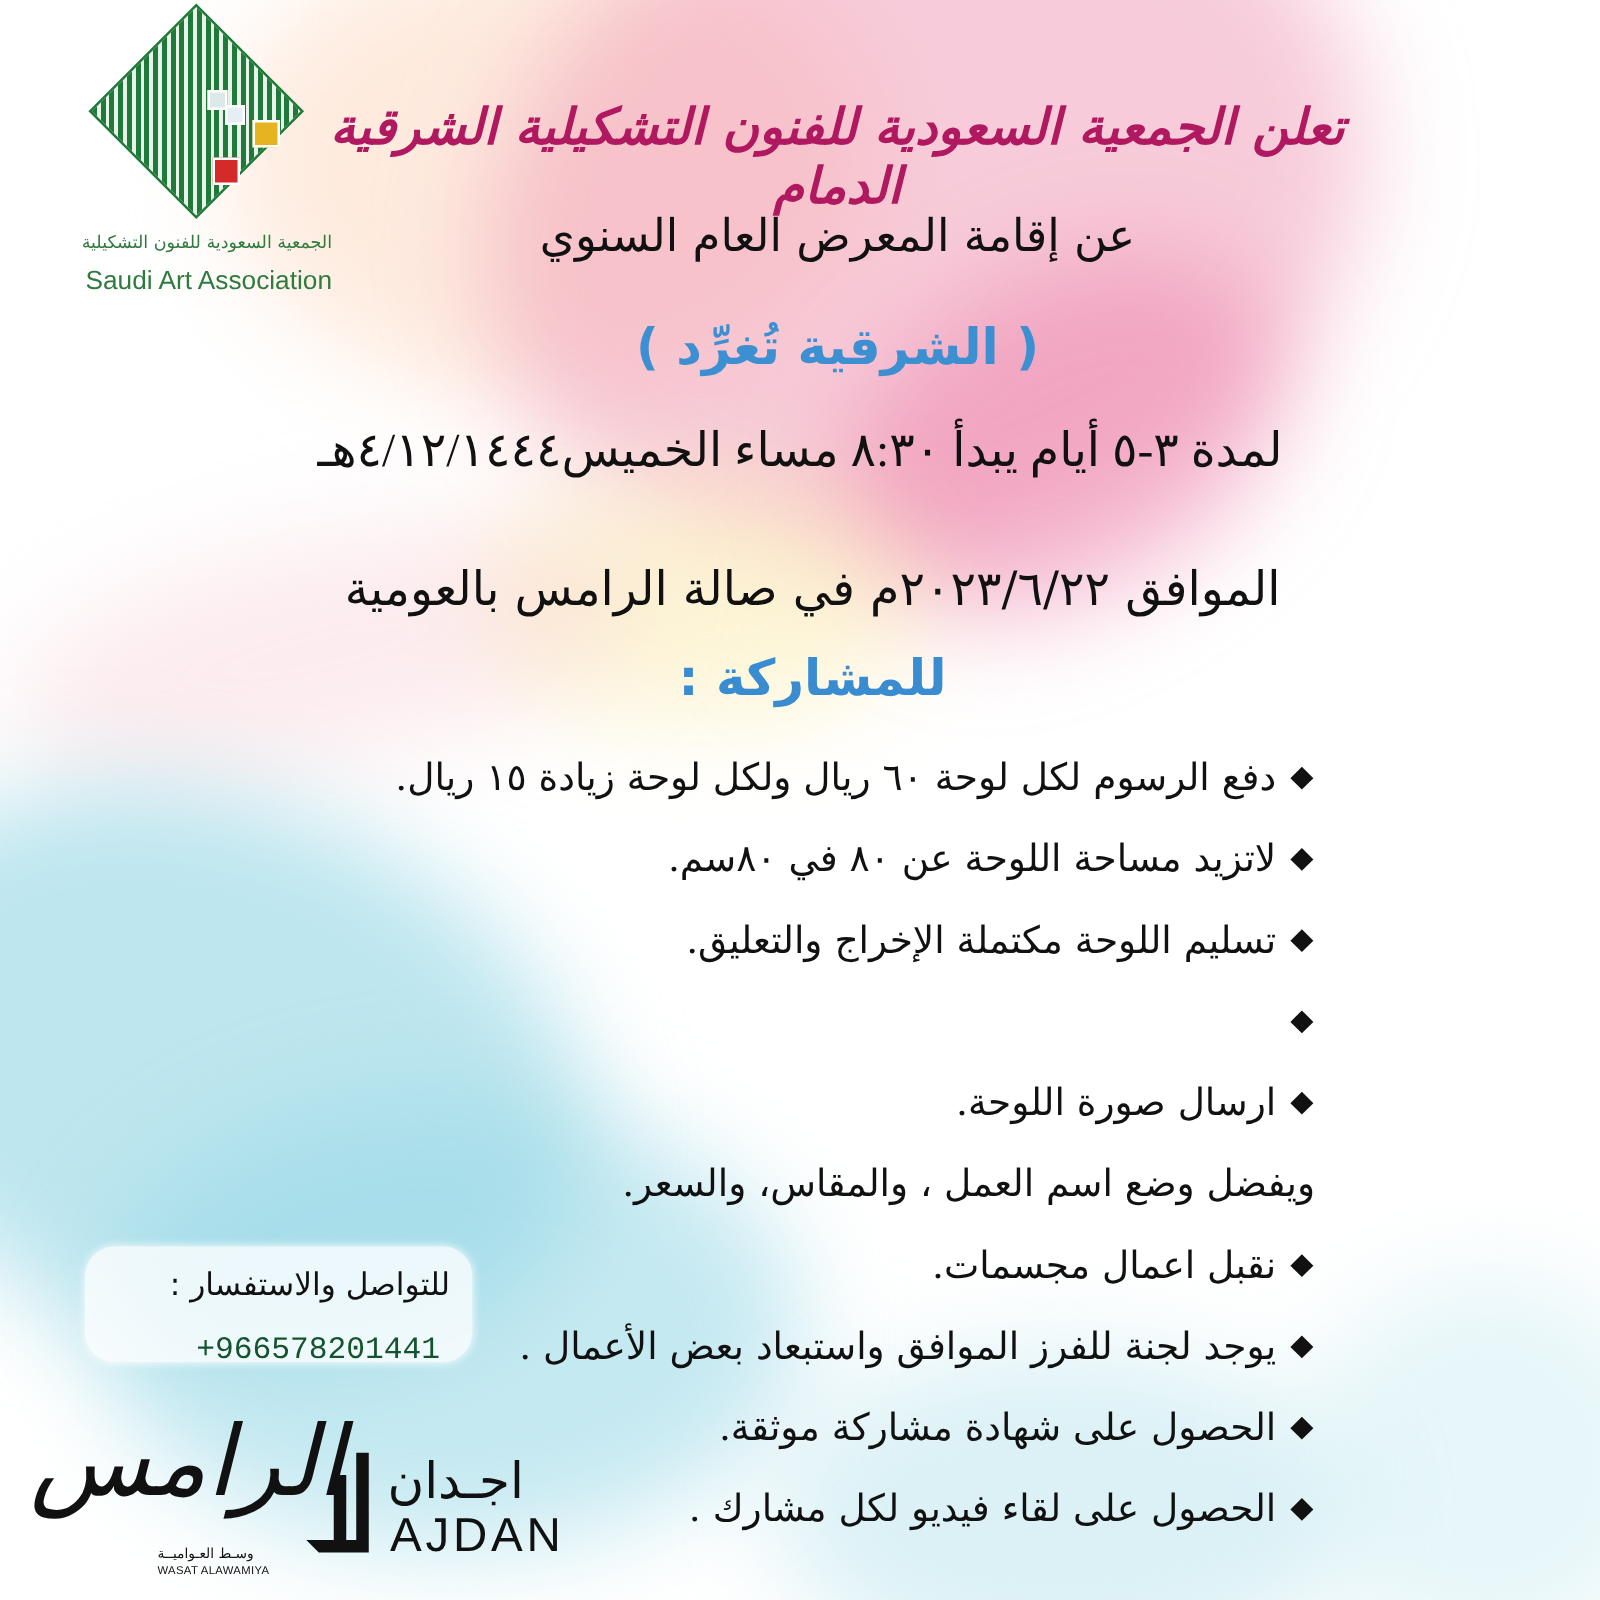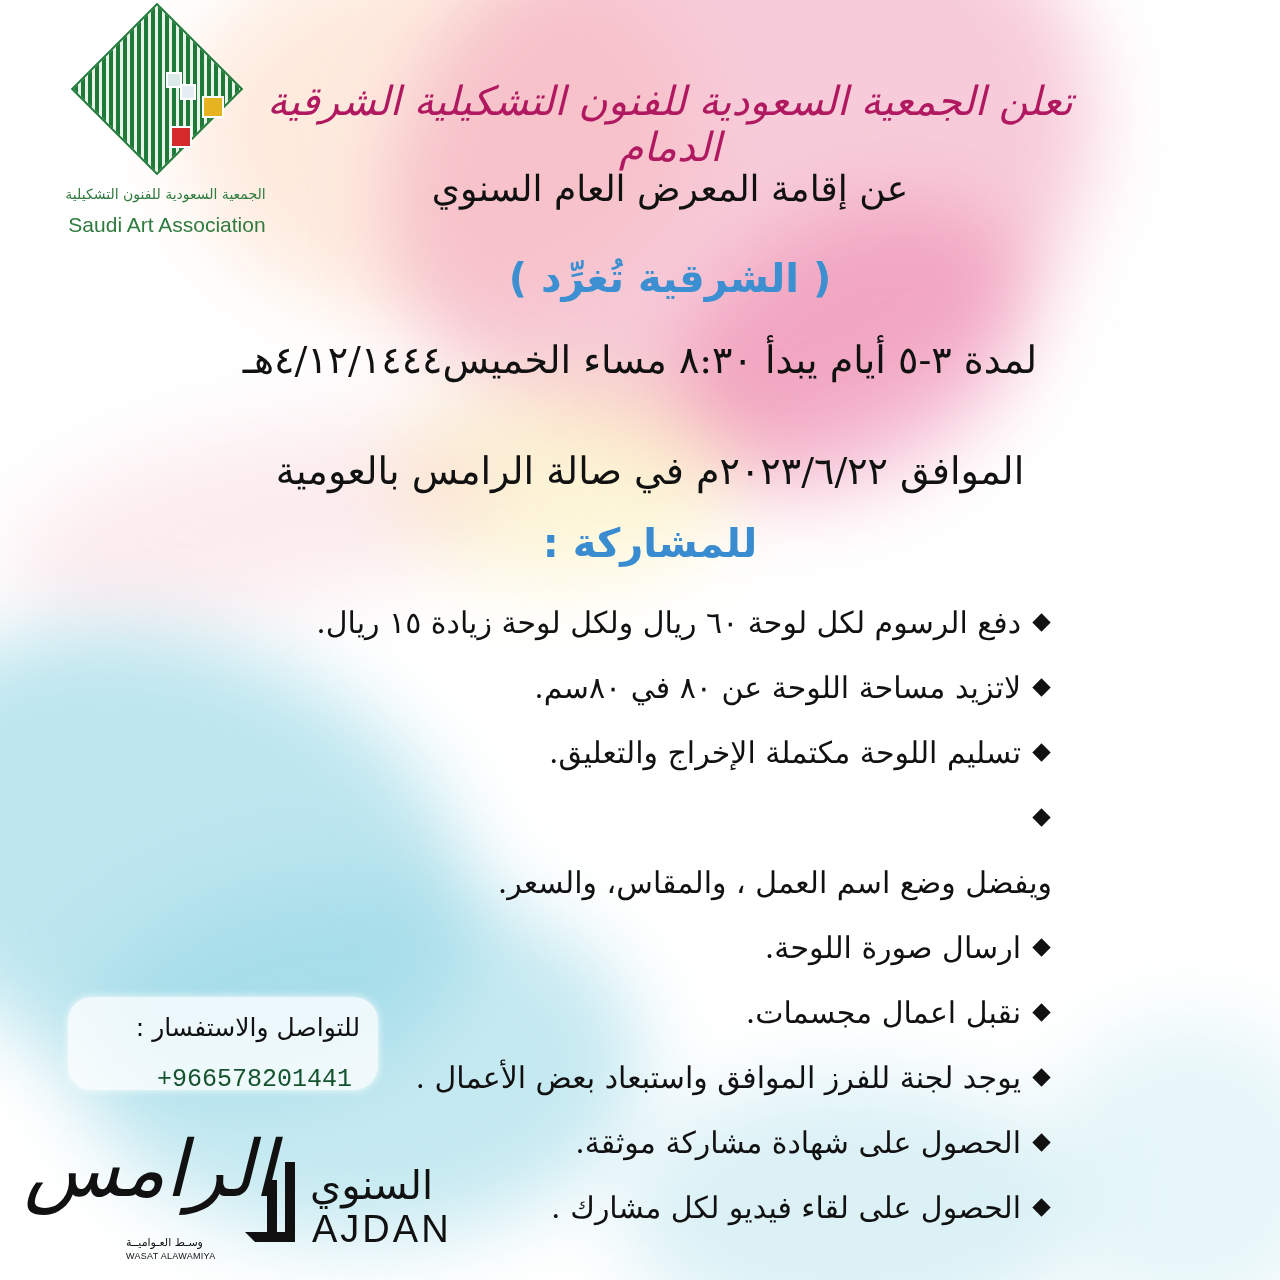--- a/index.html
+++ b/index.html
@@ -30,24 +30,24 @@
   }
   .sq { position:absolute; width:18px; height:18px; border:2px solid #fff; }
   .sq-red { background:#d42a2a; left:112px; top:108px; }
   .sq-yellow { background:#e7b421; left:144px; top:78px; }
   .sq-w1 { background:#dbe9e8; left:108px; top:54px; width:12px; height:12px; }
   .sq-w2 { background:#e5eef2; left:122px; top:66px; width:12px; height:12px; }
   .logo-ar { position:absolute; left:0; top:168px; width:215px; text-align:center; font-family:"DejaVu Sans",sans-serif; font-size:14px; color:#2f7a3e; direction:rtl; }
   .logo-en { position:absolute; left:-6px; top:195px; width:230px; text-align:center; font-family:"Liberation Sans",sans-serif; font-size:21px; color:#2f7a3e; }
 
   .center { position:absolute; left:0; width:1280px; text-align:center; direction:rtl; }
-  .title { top:78px; left:220px; width:900px; font-size:40px; font-weight:normal; font-style:italic; color:#b0185f; }
+  .title { top:78px; left:220px; width:900px; font-size:40px; font-weight:bold; font-style:italic; color:#b0185f; }
   .subtitle { top:168px; left:240px; width:860px; font-size:36px; color:#111; }
   .exhib { top:255px; left:240px; width:860px; font-size:40px; font-weight:bold; color:#3c8fd0; font-family:"DejaVu Sans",sans-serif; }
-  .line1 { top:338px; left:180px; width:920px; font-size:38px; color:#111; }
+  .line1 { top:338px; left:180px; width:920px; font-size:38px; color:#111;font-family:Liberation Serif, serif; }
   .line2 { top:422px; left:220px; width:860px; font-size:38px; color:#111;margin-top:27px; }
   .part-h { top:520px; left:500px; width:300px; font-size:40px; font-weight:bold; color:#3a8cd0; font-family:"DejaVu Sans",sans-serif; }
 
   .items { position:absolute; right:228px; top:590px; width:820px; direction:rtl; }
   .item { font-size:30px; line-height:30px; height:65px; display:flex; align-items:center; white-space:nowrap; }
   .item .bullet { display:inline-block; width:13px; height:13px; background:#111; transform:rotate(45deg); margin-left:14px; margin-right:4px; flex:0 0 auto; }
   .item.cont { padding-right:-10px; }
 
   .contact {
     position:absolute; left:68px; top:997px; width:310px; height:93px;
@@ -107,26 +107,26 @@
       <span class="bullet"></span>
       <span>لاتزيد مساحة اللوحة عن ٨٠ في ٨٠سم.</span>
     </div>
   <div class="item">
       <span class="bullet"></span>
       <span>تسليم اللوحة مكتملة الإخراج والتعليق.</span>
     </div>
   <div class="item">
       <span class="bullet"></span>
     </div>
-  <div class="item cont">
-      <span>ويفضل وضع اسم العمل ، والمقاس،  والسعر.</span>
-    </div>
   <div class="item">
       <span class="bullet"></span>
       <span>ارسال صورة اللوحة.</span>
+    </div>
+  <div class="item cont">
+      <span>ويفضل وضع اسم العمل ، والمقاس،  والسعر.</span>
     </div>
   <div class="item">
       <span class="bullet"></span>
       <span>نقبل اعمال مجسمات.</span>
     </div>
   <div class="item">
       <span class="bullet"></span>
       <span>يوجد لجنة للفرز الموافق واستبعاد بعض الأعمال .</span>
     </div>
   <div class="item">
@@ -148,14 +148,14 @@
   <div class="ramis-cal">الرامس</div>
 </div>
 <div class="ramis-ar">وسـط العـواميــة</div>
 <div class="ramis-en">WASAT ALAWAMIYA</div>
 
 <svg class="ajdan-mark" viewBox="0 0 60 86">
   <rect x="40" y="0" width="10" height="70" fill="#111"></rect>
   <rect x="22" y="18" width="10" height="52" fill="#111"></rect>
   <polygon points="0,70 50,70 50,80 10,80" fill="#111"></polygon>
 </svg>
-<div class="ajdan-ar">السنوي</div>
+<div class="ajdan-ar">اجـدان</div>
 <div class="ajdan-en">AJDAN</div>
 
 </body></html>

